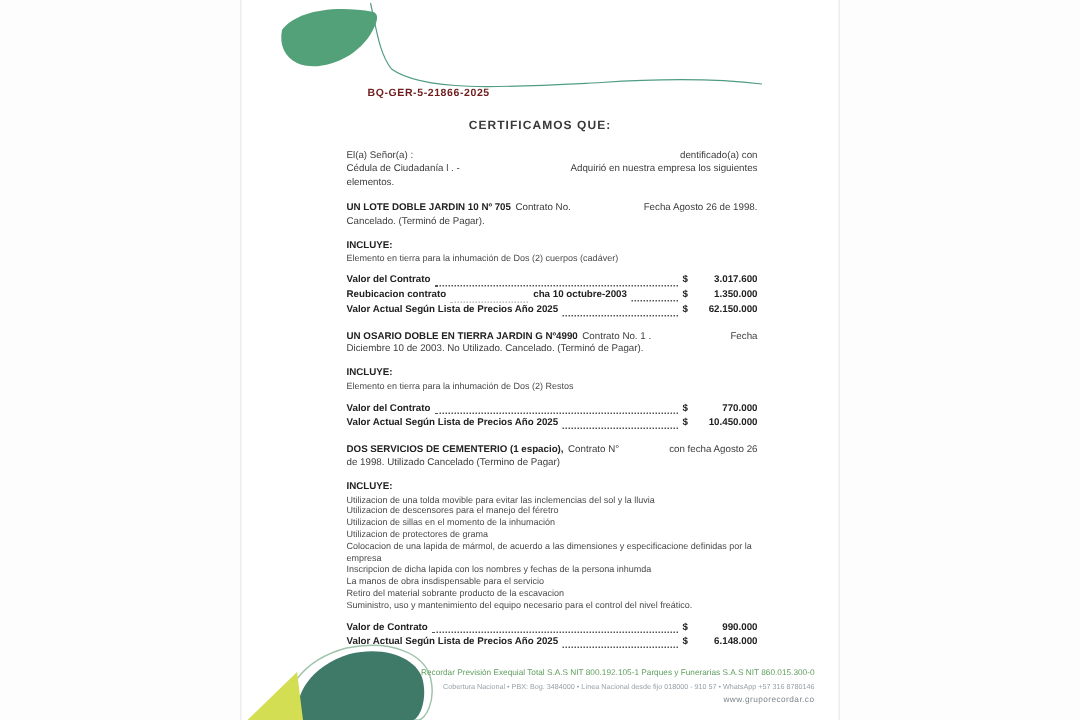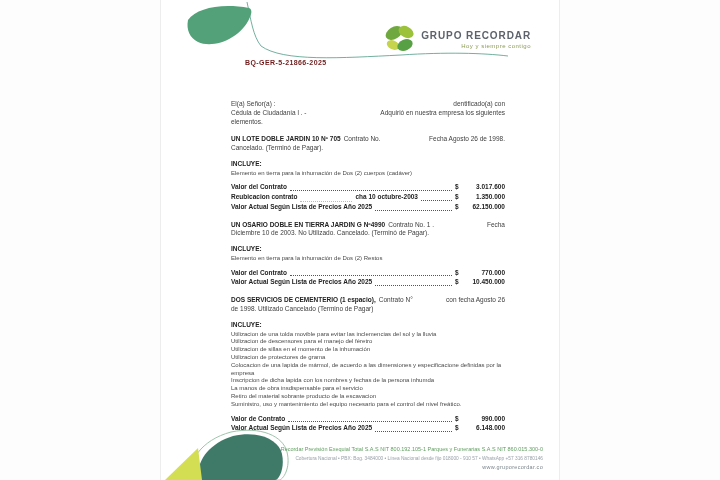--- a/index.html
+++ b/index.html
@@ -56,33 +56,22 @@
 
 <div class="page">
 
   <svg class="hdr-svg" width="400" height="80" viewBox="0 0 400 80">
     <path d="M 86,2 C 90,20 92,36 100,46 C 122,62 180,58 240,55 C 285,52 322,53 347,56" fill="none" stroke="#4f9c86" stroke-width="0.8"></path>
     <path d="M 27,20 C 36,8 60,3 88,8 C 91,9 91,13 89,17 C 80,39 52,49 37,42 C 29,38 25,30 27,20 Z" fill="#53a178"></path>
   </svg>
 
   <div class="doc-code">BQ-GER-5-21866-2025</div>
 
-  <div class="logo">
-    <svg class="logo-petals" viewBox="0 0 32 34">
-      <ellipse cx="10" cy="11" rx="9" ry="6" transform="rotate(-32 10 11)" fill="#6fa83f"></ellipse>
-      <ellipse cx="22" cy="10" rx="8" ry="5.5" transform="rotate(28 22 10)" fill="#9cc23c"></ellipse>
-      <ellipse cx="9" cy="23" rx="6.5" ry="4.5" transform="rotate(24 9 23)" fill="#c6d34c"></ellipse>
-      <ellipse cx="21" cy="23" rx="8" ry="5.5" transform="rotate(-24 21 23)" fill="#58a044"></ellipse>
-    </svg>
-    <div class="logo-textcol">
-      <span class="logo-name">GRUPO RECORDAR</span>
-      <span class="logo-tag">Hoy y siempre contigo</span>
-    </div>
-  </div>
 
+  <div class="cert-title">CERTIFICAMOS QUE:</div>
 
   <div class="content">
 
     <div class="intro">
       <div class="row">
         <span>El(a) Señor(a) :</span>
         <span class="right">dentificado(a) con</span>
       </div>
       <div class="row">
         <span>Cédula de Ciudadanía l . -</span>

